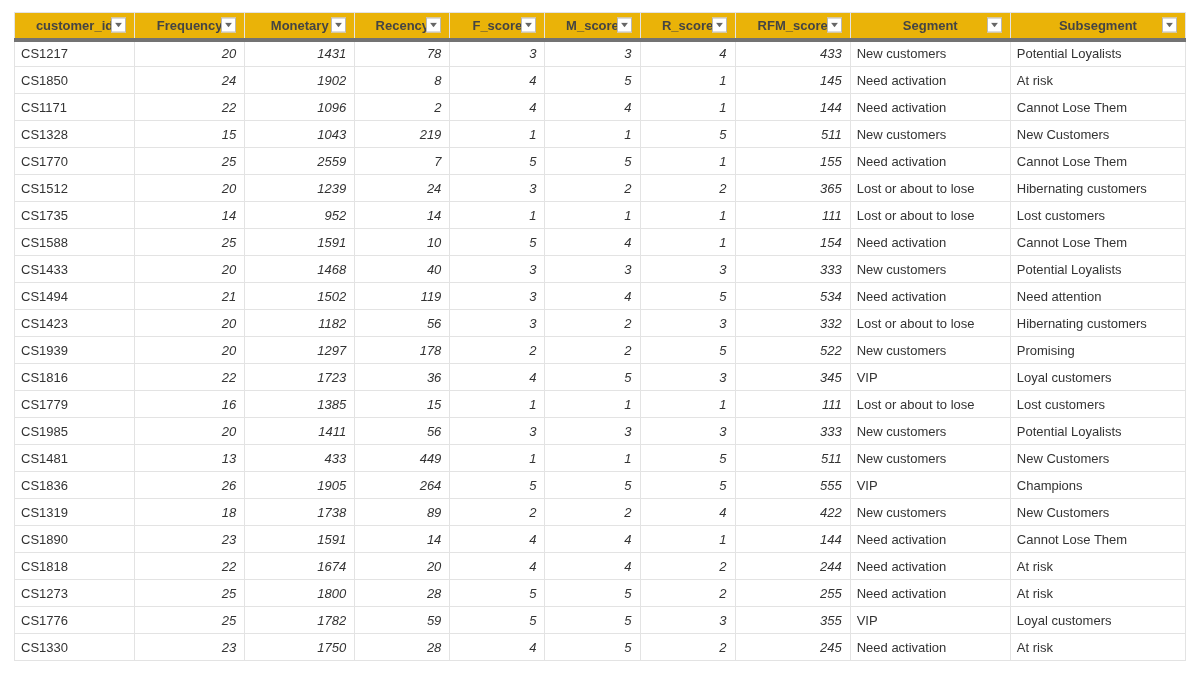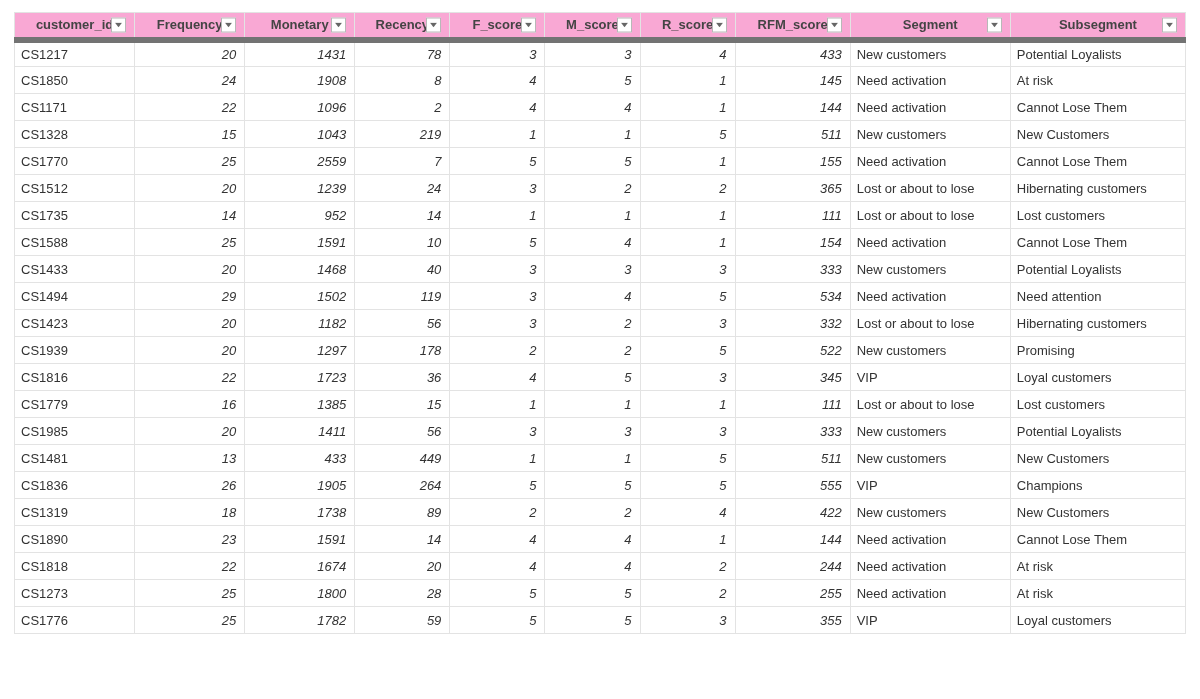--- a/index.html
+++ b/index.html
@@ -26,26 +26,26 @@
   th, td {
     border: 1px solid #e3e3e3;
     height: 27px;
     padding: 0 6px;
     white-space: nowrap;
     overflow: hidden;
     text-overflow: ellipsis;
     vertical-align: middle;
   }
   thead th {
-    background: #f9a8d4;
+    background: #eab308;
     font-weight: 600;
     color: #444;
     text-align: center;
     position: relative;
-    border-bottom: 6px solid #737373;
+    border-bottom: 4px solid #737373;
   }
   .hdr {
     display: flex;
     align-items: center;
     justify-content: center;
     gap: 6px;
     height: 100%;
     position: relative;
   }
   .hdr-label {
@@ -224,21 +224,21 @@
           <td class="num">3</td>
           <td class="num">3</td>
           <td class="num">4</td>
           <td class="num">433</td>
           <td class="txt">New customers</td>
           <td class="txt">Potential Loyalists</td>
         </tr>
         <tr>
           <td class="txt">CS1850</td>
           <td class="num">24</td>
-          <td class="num">1908</td>
+          <td class="num">1902</td>
           <td class="num">8</td>
           <td class="num">4</td>
           <td class="num">5</td>
           <td class="num">1</td>
           <td class="num">145</td>
           <td class="txt">Need activation</td>
           <td class="txt">At risk</td>
         </tr>
         <tr>
           <td class="txt">CS1171</td>
@@ -319,21 +319,21 @@
           <td class="num">40</td>
           <td class="num">3</td>
           <td class="num">3</td>
           <td class="num">3</td>
           <td class="num">333</td>
           <td class="txt">New customers</td>
           <td class="txt">Potential Loyalists</td>
         </tr>
         <tr>
           <td class="txt">CS1494</td>
-          <td class="num">29</td>
+          <td class="num">21</td>
           <td class="num">1502</td>
           <td class="num">119</td>
           <td class="num">3</td>
           <td class="num">4</td>
           <td class="num">5</td>
           <td class="num">534</td>
           <td class="txt">Need activation</td>
           <td class="txt">Need attention</td>
         </tr>
         <tr>
@@ -472,16 +472,28 @@
           <td class="txt">CS1776</td>
           <td class="num">25</td>
           <td class="num">1782</td>
           <td class="num">59</td>
           <td class="num">5</td>
           <td class="num">5</td>
           <td class="num">3</td>
           <td class="num">355</td>
           <td class="txt">VIP</td>
           <td class="txt">Loyal customers</td>
+        </tr>
+        <tr>
+          <td class="txt">CS1330</td>
+          <td class="num">23</td>
+          <td class="num">1750</td>
+          <td class="num">28</td>
+          <td class="num">4</td>
+          <td class="num">5</td>
+          <td class="num">2</td>
+          <td class="num">245</td>
+          <td class="txt">Need activation</td>
+          <td class="txt">At risk</td>
         </tr>
       </tbody>
   </table>
 </div>
 
 </body></html>

